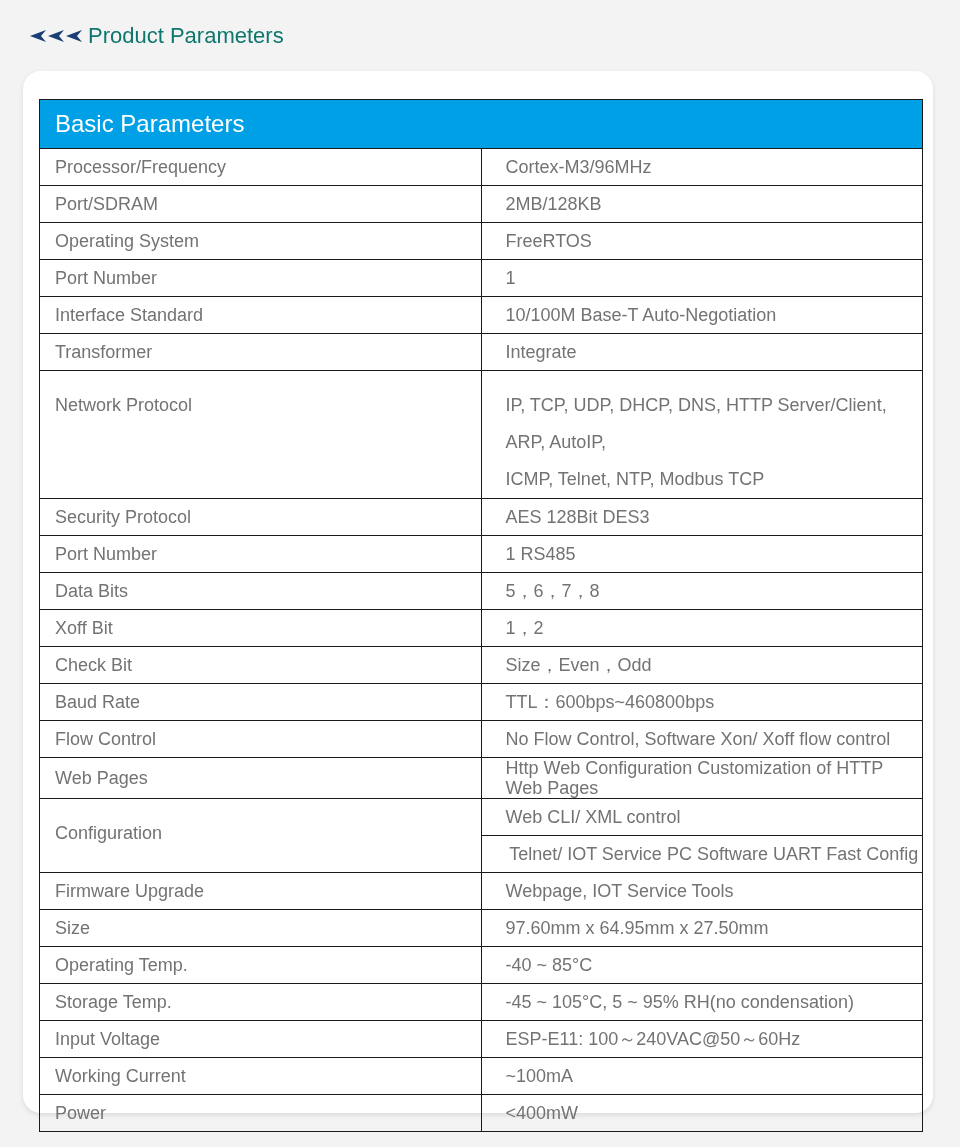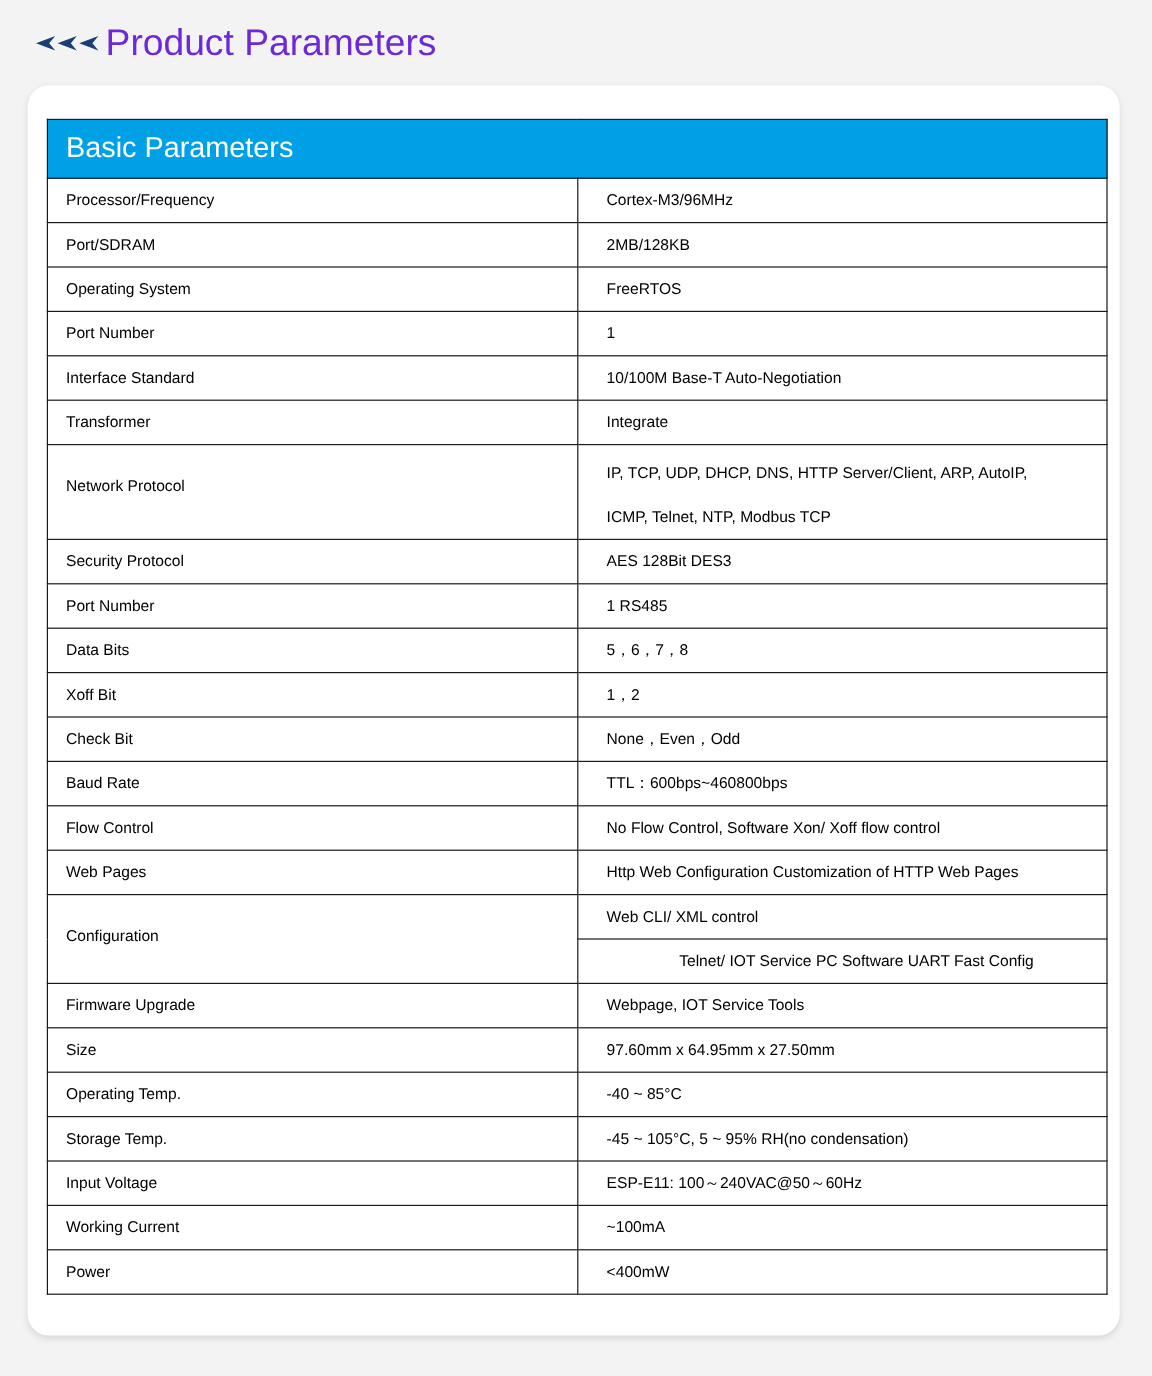--- a/index.html
+++ b/index.html
@@ -10,21 +10,21 @@
     position: relative;
     overflow: hidden;
   }
   .title-wrap {
     position: absolute; left: 30px; top: 16px;
     display: flex; align-items: center;
     height: 40px;
   }
   .arrows { width: 54px; height: 16px; margin-right: 4px; }
   .title {
-    font-size: 31px; color: #6d28d9; font-weight: normal;
+    font-size: 22px; color: #0f766e; font-weight: normal;
     letter-spacing: 0px;
   }
   .card {
     position: absolute; left: 23px; top: 71px;
     width: 910px; height: 1042px;
     background: #ffffff;
     border-radius: 18px;
     box-shadow: 0 2px 5px rgba(0,0,0,0.10);
   }
   table {
@@ -38,31 +38,31 @@
     color: #ffffff;
     font-weight: normal;
     text-align: left;
     font-size: 24px;
     height: 48px;
     padding: 0 0 0 15px;
     border: 1.5px solid #1a1a1a;
   }
   td {
     border: 1.5px solid #1a1a1a;
-    font-size: 13px;
-    color: #000000;
+    font-size: 18px;
+    color: #737373;
     height: 36px;
     padding: 0;
     vertical-align: middle;
     line-height: 20px;
   }
   td.k { width: 241px; padding-left: 15px; }
   td.v { padding-left: 24px; }
   td.k.top { vertical-align: top; padding-top: 24px; }
-  td.v.multi { line-height: 37px; padding-top: 4px; }
+  td.v.multi { line-height: 37px; padding-top: 16px; }
   tr.sub td.v { border-top: 1px solid #1a1a1a; text-align: center; }
 </style>
 </head>
 <body>
 
 <div class="title-wrap">
   <svg class="arrows" viewBox="0 0 54 16">
     <g fill="#1b3f73">
       <polygon points="0,8 16,2 11,8 16,14"></polygon>
       <polygon points="18,8 34,2 29,8 34,14"></polygon>
@@ -143,21 +143,21 @@
         </tr>
         <tr>
           <td class="k">Xoff Bit</td>
           <td class="v">
             <div>1，2</div>
           </td>
         </tr>
         <tr>
           <td class="k">Check Bit</td>
           <td class="v">
-            <div>None，Even，Odd</div>
+            <div>Size，Even，Odd</div>
           </td>
         </tr>
         <tr>
           <td class="k">Baud Rate</td>
           <td class="v">
             <div>TTL：600bps~460800bps</div>
           </td>
         </tr>
         <tr>
           <td class="k">Flow Control</td>

